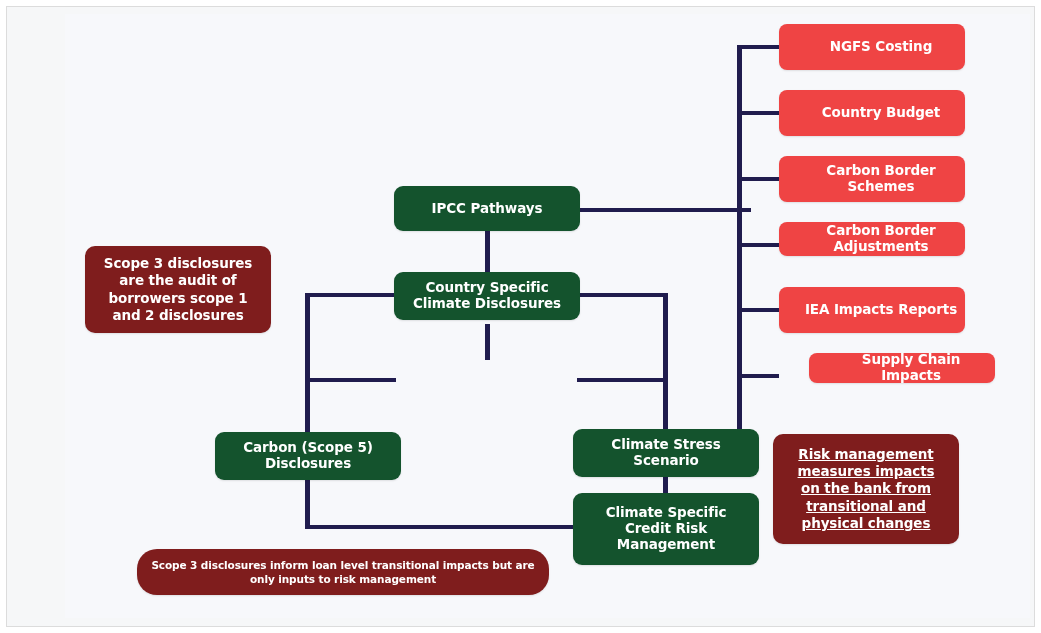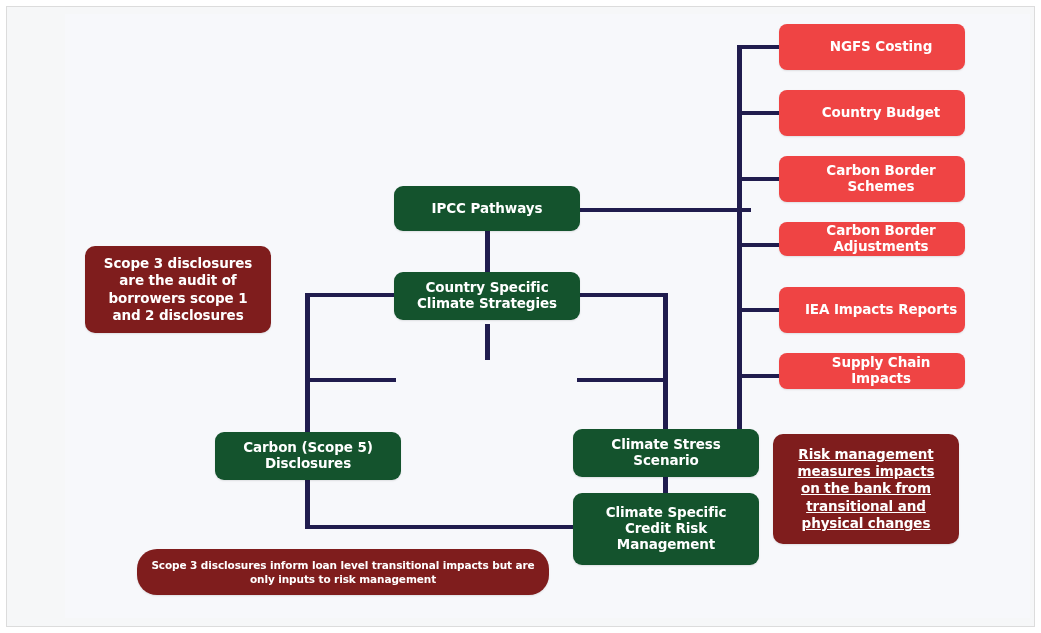--- a/index.html
+++ b/index.html
@@ -117,21 +117,21 @@
       <div class="line v" style="left:240px; top:279px; width:5px; height:236px;"></div>
       <div class="line h" style="left:240px; top:279px; width:91px;"></div>
       <div class="line h" style="left:240px; top:364px; width:91px;"></div>
       <div class="line h" style="left:240px; top:511px; width:272px;"></div>
 
       <div class="line v" style="left:598px; top:460px; width:5px; height:22px;"></div>
 
       <div class="node blue" style="left:329px; top:172px; width:186px; height:45px;">IPCC Pathways</div>
 
       <div class="node blue" style="left:329px; top:258px; width:186px; height:48px; white-space:pre-line;">Country Specific
-Climate Strategies</div>
+Climate Disclosures</div>
 
 
       <div class="node blue" style="left:150px; top:418px; width:186px; height:48px; white-space:pre-line;">Carbon (Scope 5)
 Disclosures</div>
 
       <div class="node blue" style="left:508px; top:415px; width:186px; height:48px; white-space:pre-line;">Climate Stress
 Scenario</div>
 
       <div class="node blue" style="left:508px; top:479px; width:186px; height:72px; white-space:pre-line;">Climate Specific
 Credit Risk
@@ -142,21 +142,21 @@
       <div class="node green" style="left:714px; top:76px; width:186px; height:46px;">Country Budget</div>
 
       <div class="node green" style="left:714px; top:142px; width:186px; height:46px; white-space:pre-line;">Carbon Border
 Schemes</div>
 
       <div class="node green" style="left:714px; top:208px; width:186px; height:34px; white-space:pre-line;">Carbon Border
 Adjustments</div>
 
       <div class="node green" style="left:714px; top:273px; width:186px; height:46px;">IEA Impacts Reports</div>
 
-      <div class="node green" style="left:714px; top:339px; width:186px; height:36px; white-space:pre-line;">Supply Chain
+      <div class="node green" style="left:744px; top:339px; width:186px; height:30px; white-space:pre-line;">Supply Chain
 Impacts</div>
 
       <div class="node navy" style="left:20px; top:232px; width:186px; height:87px; white-space:pre-line;">Scope 3 disclosures
 are the audit of
 borrowers scope 1
 and 2 disclosures</div>
 
       <div class="node navy" style="left:708px; top:420px; width:186px; height:110px; white-space:pre-line;text-decoration:underline;">Risk management
 measures impacts
 on the bank from

